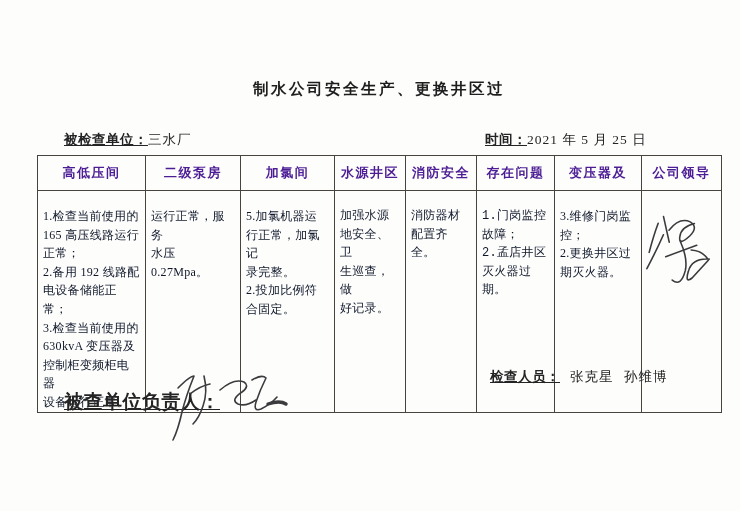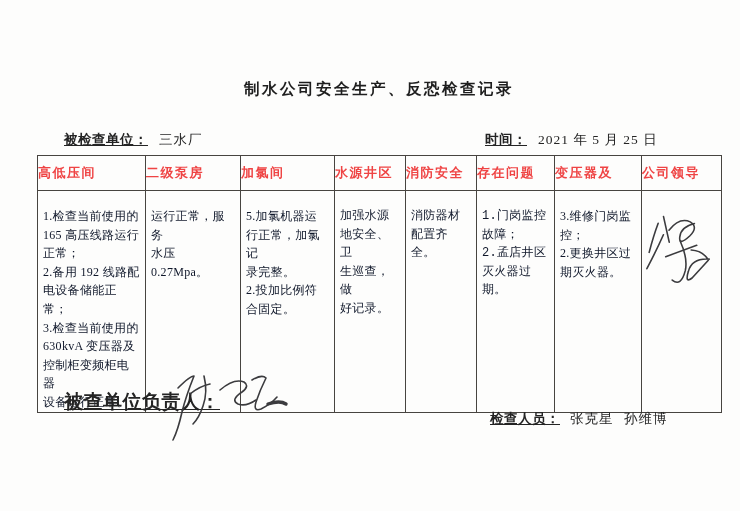--- a/index.html
+++ b/index.html
@@ -14,64 +14,64 @@
   }
   .title {
     position:absolute; top:79px; left:37px; width:684px;
     margin:0; text-align:center;
     font-size:15.5px; font-weight:700; letter-spacing:2.5px;
     color:#1e1e1e;
   }
   .meta-left  { position:absolute; top:131px; left:64px;  font-size:13.5px; }
   .meta-right { position:absolute; top:131px; left:485px; font-size:13.5px; }
   .lbl { font-weight:700; letter-spacing:0.5px;text-decoration:underline; }
-  .val { letter-spacing:1px;margin-left:11px; }
+  .val { letter-spacing:1px; }
 
   table.record {
     position:absolute; top:155px; left:37px; width:684px;
     border-collapse:collapse; table-layout:fixed;
   }
   table.record th, table.record td {
     border:1px solid #474440;
   }
   table.record thead tr { height:35px; }
   table.record th {
-    font-size:13px; font-weight:700; text-align:left;
-    letter-spacing:1.5px; color:#ef4444; padding:0;
+    font-size:13px; font-weight:700; text-align:center;
+    letter-spacing:1.5px; color:#4c1d95; padding:0;
   }
   table.record tbody tr { height:192px; }
   table.record td {
     vertical-align:top;
     padding:16px 4px 0 5px;
     font-size:12px; line-height:18.6px;
     white-space:pre-line;
     letter-spacing:0.3px;
     color:#0f172a;
   }
   td.spread { letter-spacing:1.6px;font-family:Liberation Mono, monospace; }
   td.sig-cell { padding:0; position:relative; }
 
   .footer-left  { position:absolute; top:389px; left:64px;  font-size:19px; }
-  .footer-right { position:absolute; top:410px; left:490px; font-size:13.5px; }
+  .footer-right { position:absolute; top:368px; left:490px; font-size:13.5px; }
   .footer-right .val { margin-left:10px; word-spacing:6px; }
 
   .sig { position:absolute; pointer-events:none; }
   .sig svg path {
     fill:none; stroke:#3b3b3e; stroke-width:1.6;
     stroke-linecap:round; stroke-linejoin:round;
   }
   .sig-leader { top:203px; left:641px; width:80px; height:92px; transform:rotate(-6deg); }
   .sig-resp   { top:366px; left:168px; width:128px; height:78px; }
 </style>
 </head>
 <body>
 
 <div class="page">
 
-  <h1 class="title">制水公司安全生产、反恐检查记录</h1>
+  <h1 class="title">制水公司安全生产、更换井区过</h1>
 
   <div class="meta-left">
     <span class="lbl">被检查单位：</span><span class="val">三水厂</span>
   </div>
   <div class="meta-right">
     <span class="lbl">时间：</span><span class="val">2021 年 5 月 25 日</span>
   </div>
 
   <table class="record">
     <colgroup>

